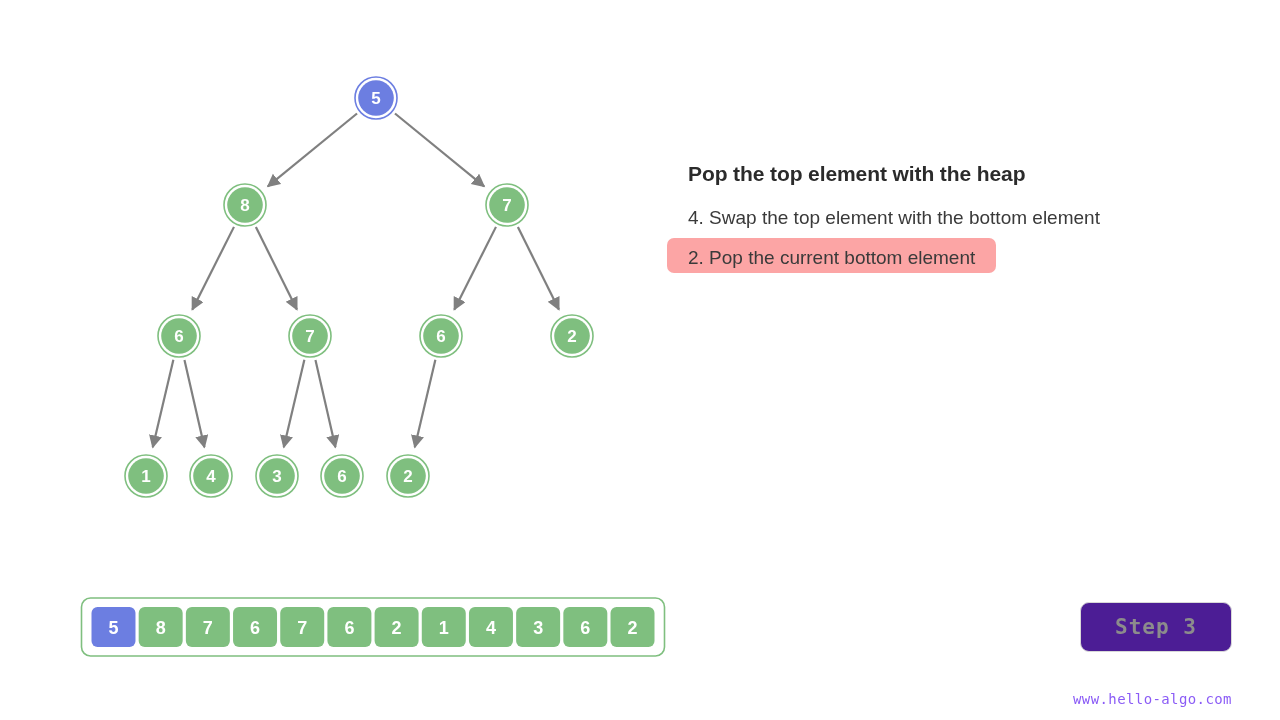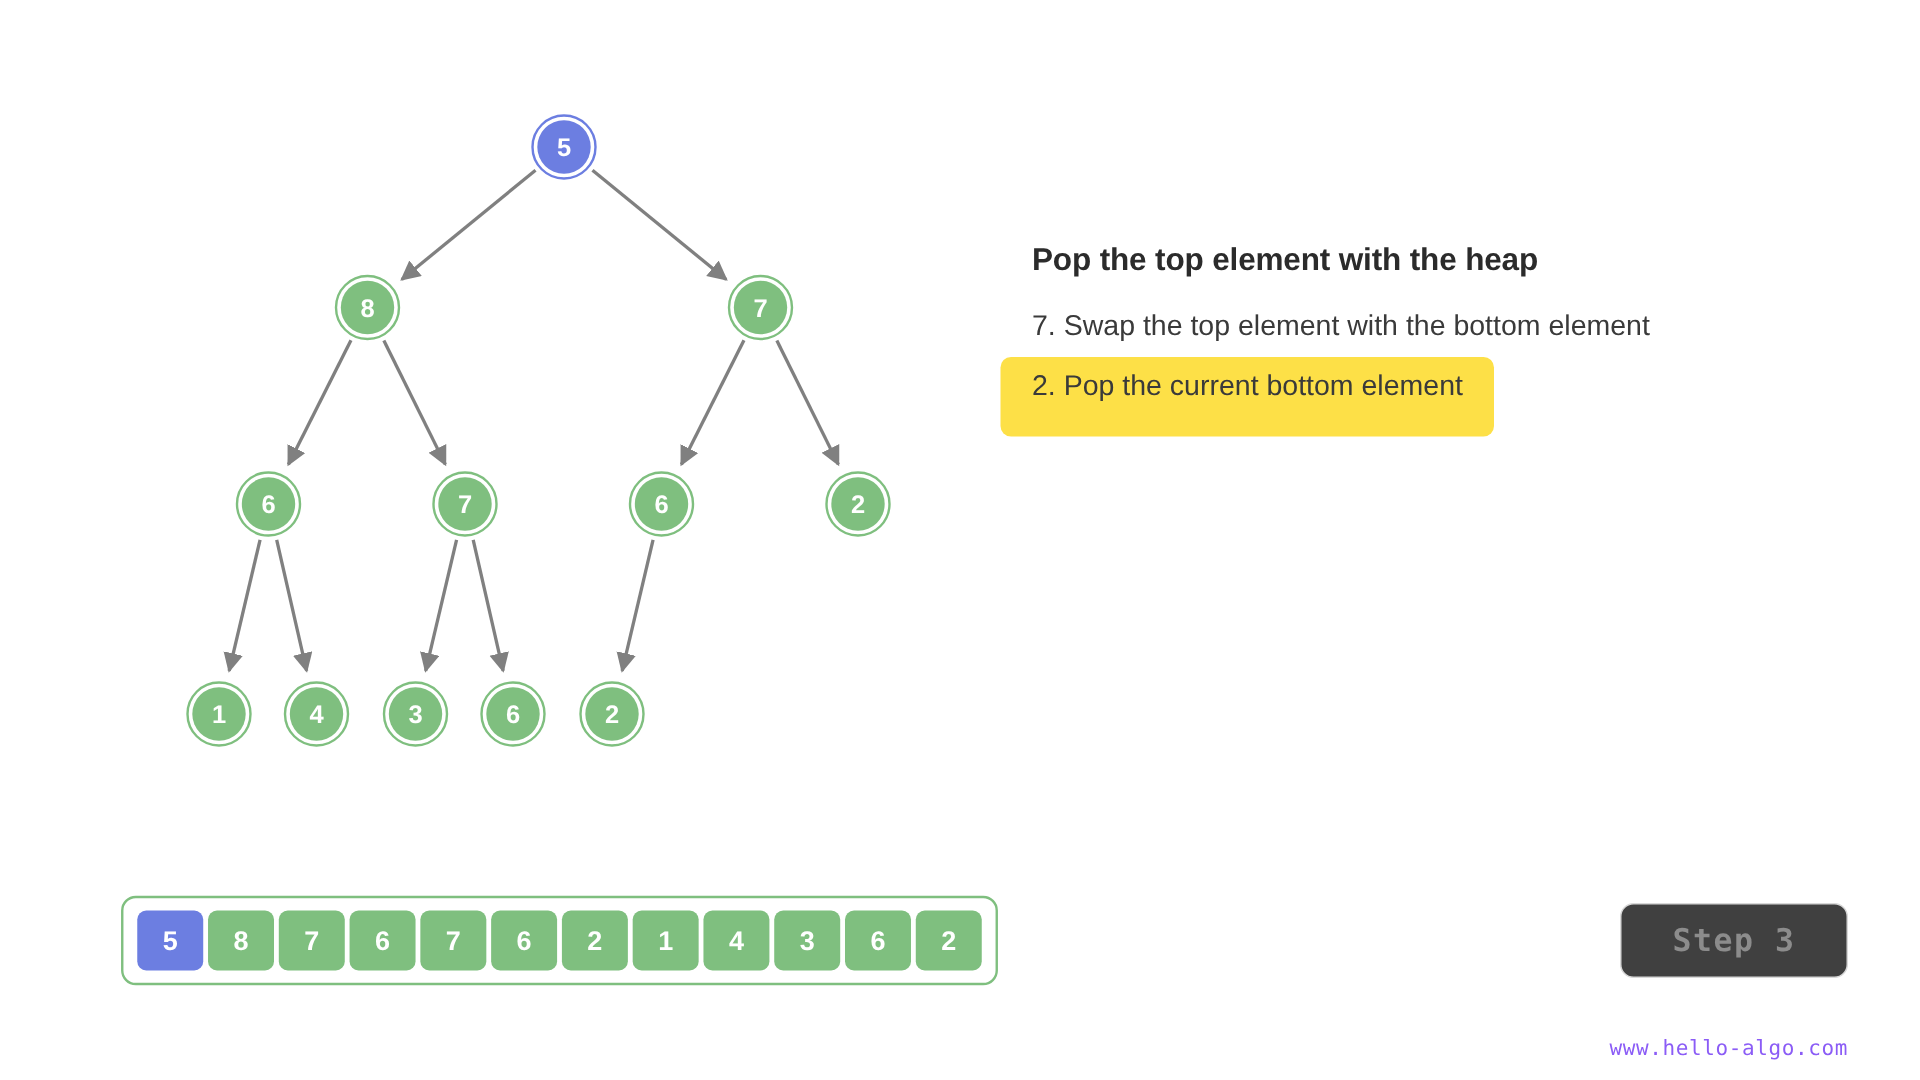--- a/index.html
+++ b/index.html
@@ -86,37 +86,37 @@
     white-space: nowrap;
   }
   .step-line {
     font-size: 19px;
     color: #3a3a3a;
     white-space: nowrap;
     padding: 2px 0 2px 0;
     margin-bottom: 7px;
   }
   .step-line.highlight {
-    background: #fde047;
+    background: #fca5a5;
     border-radius: 7px;
-    padding: 9px 21px 22px 21px;
+    padding: 9px 21px 4px 21px;
     margin-left: -21px;
     display: inline-block;
   }
 
   
   #step-badge {
     position: absolute;
     left: 1080px;
     top: 602px;
     width: 152px;
     height: 50px;
     border: 1.4px solid #d8d8d8;
     border-radius: 9px;
-    background: #404040;
+    background: #4c1d95;
     display: flex;
     align-items: center;
     justify-content: center;
     font-family: "DejaVu Sans Mono", monospace;
     font-size: 21px;
     font-weight: bold;
     color: #8c8c8c;
     letter-spacing: 1px;
     box-sizing: border-box;
   }
@@ -247,21 +247,21 @@
         <text x="505.325" y="35.5" class="cell-label">6</text>
         <rect x="530.5166666666667" y="15" width="43.98333333333333" height="40" rx="6" class="cell-rect green"></rect>
         <text x="552.5083333333333" y="35.5" class="cell-label">2</text>
       </g>
   </svg>
 
   <div id="panel">
     <div id="panel-title">Pop the top element with the heap</div>
     <div id="steps-list">
         <div>
-          <div class="step-line">7. Swap the top element with the bottom element</div>
+          <div class="step-line">4. Swap the top element with the bottom element</div>
         </div>
         <div><div class="step-line highlight">2. Pop the current bottom element</div></div>
       </div>
   </div>
 
   <div id="step-badge">Step 3</div>
 
   <div id="watermark">www.hello-algo.com</div>
 
 </div>

